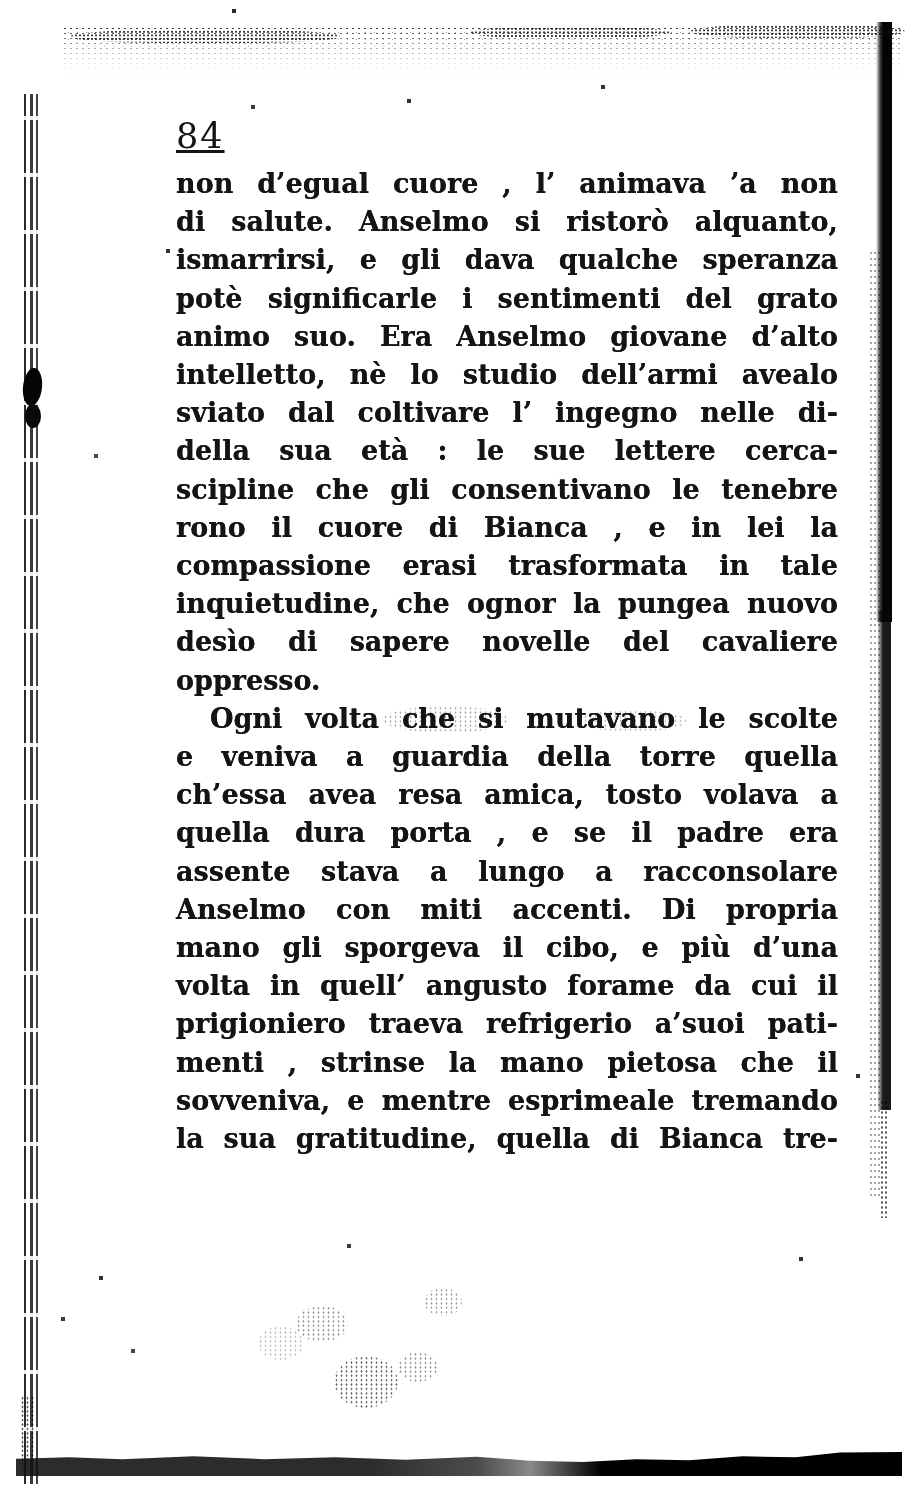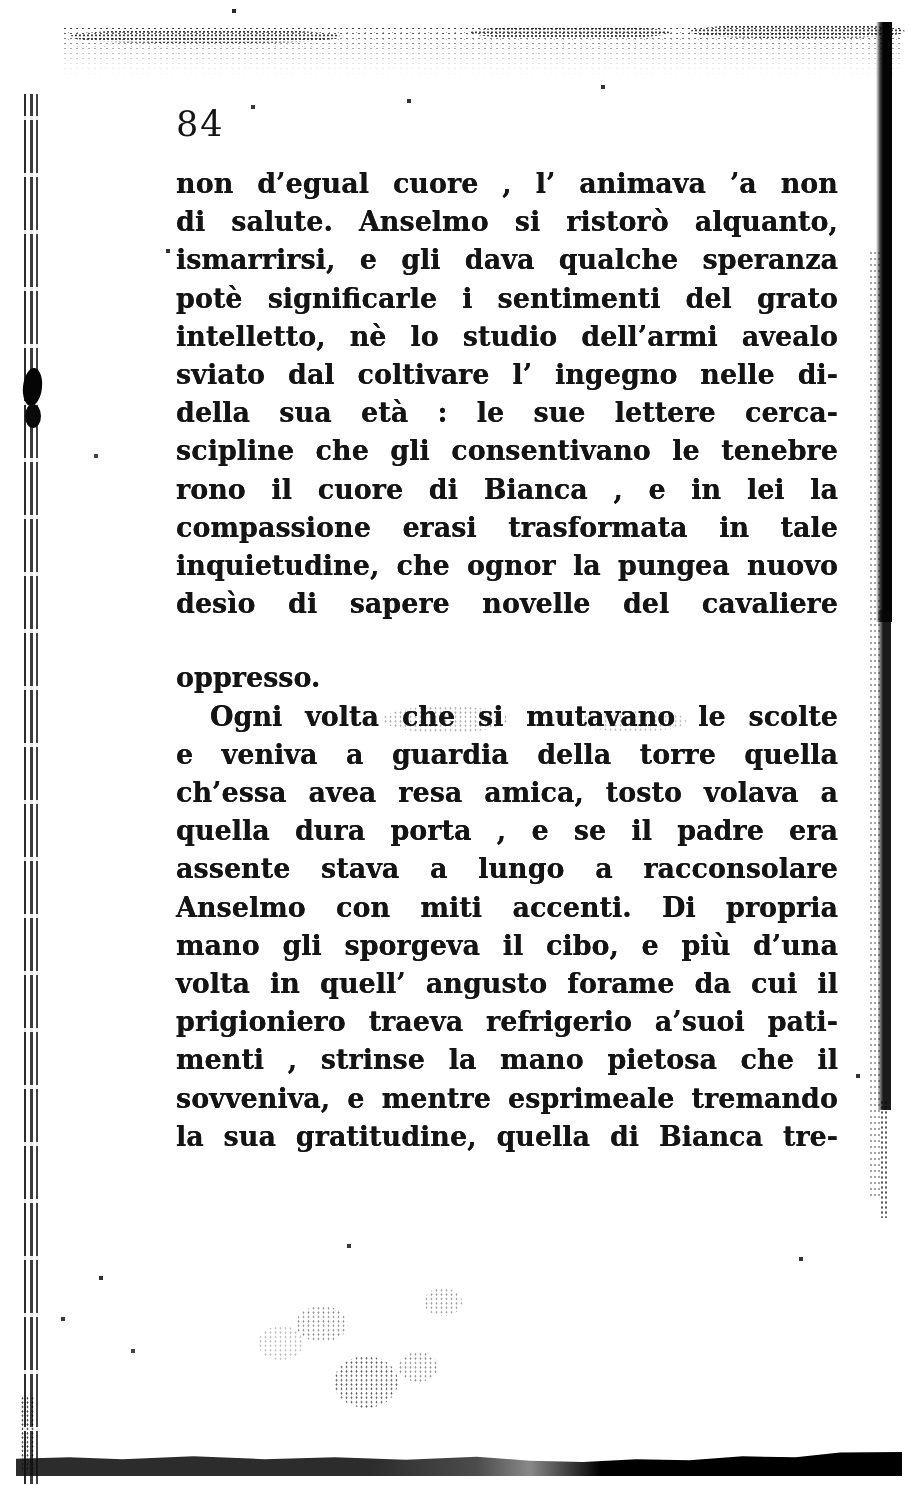--- a/index.html
+++ b/index.html
@@ -3,39 +3,39 @@
 <meta charset="utf-8">
 <style>
   html,body { margin:0; padding:0; background:#ffffff; }
   .page {
     position:relative; width:909px; height:1485px; background:#fff;
     overflow:hidden; font-family:"DejaVu Serif", serif; color:#141414;
   }
 
   
   .header-row {
-    position:absolute; left:176px; top:104px; width:662px;
-    display:flex; align-items:baseline;
+    position:absolute; left:176px; top:116px; width:662px;
+    display:flex; align-items:baseline;text-decoration:underline;
   }
   .pagenum { font-size:35px; letter-spacing:2px; filter:blur(.15px); }
   .running-title {
     flex:1; text-align:center; font-size:21px; letter-spacing:3px;
     word-spacing:9px; transform:translateX(-20px); filter:blur(.15px);
   }
 
   
   .text-block {
     position:absolute; left:176px; top:165px; width:662px;
     font-size:27px; line-height:38.2px;font-weight:bold;
   }
   .line {
     text-align:justify; text-align-last:justify;
     filter:blur(.15px); text-shadow:0 0 .6px rgba(15,15,15,.85);
   }
-  .line.short { text-align-last:left;margin-top:36px; }
+  .line.short { text-align-last:left; }
   .line.indent { padding-left:34px; }
 
   
   .abs { position:absolute; }
   .dots {
     background-image: radial-gradient(circle, rgba(0,0,0,.85) .8px, transparent 1.15px);
     background-size:5px 4.4px;
   }
   .noise-top {
     left:62px; top:26px; width:842px; height:52px;
@@ -127,20 +127,21 @@
 
   <div class="header-row">
     <span class="pagenum">84</span>
   </div>
 
   <div class="text-block">
     <div class="line">non d’egual cuore , l’ animava ’a non</div>
     <div class="line">di salute. Anselmo si ristorò alquanto,</div>
     <div class="line">ismarrirsi, e gli dava qualche speranza</div>
     <div class="line">potè significarle i sentimenti del grato</div>
+    <div class="line">animo suo. Era Anselmo giovane d’alto</div>
     <div class="line">intelletto, nè lo studio dell’armi avealo</div>
     <div class="line">sviato dal coltivare l’ ingegno nelle di-</div>
     <div class="line">della sua età : le sue lettere cerca-</div>
     <div class="line">scipline che gli consentivano le tenebre</div>
     <div class="line">rono il cuore di Bianca , e in lei la</div>
     <div class="line">compassione erasi trasformata in tale</div>
     <div class="line">inquietudine, che ognor la pungea nuovo</div>
     <div class="line">desìo di sapere novelle del cavaliere</div>
     <div class="line short">oppresso.</div>
     <div class="line indent">Ogni volta che si mutavano le scolte</div>

